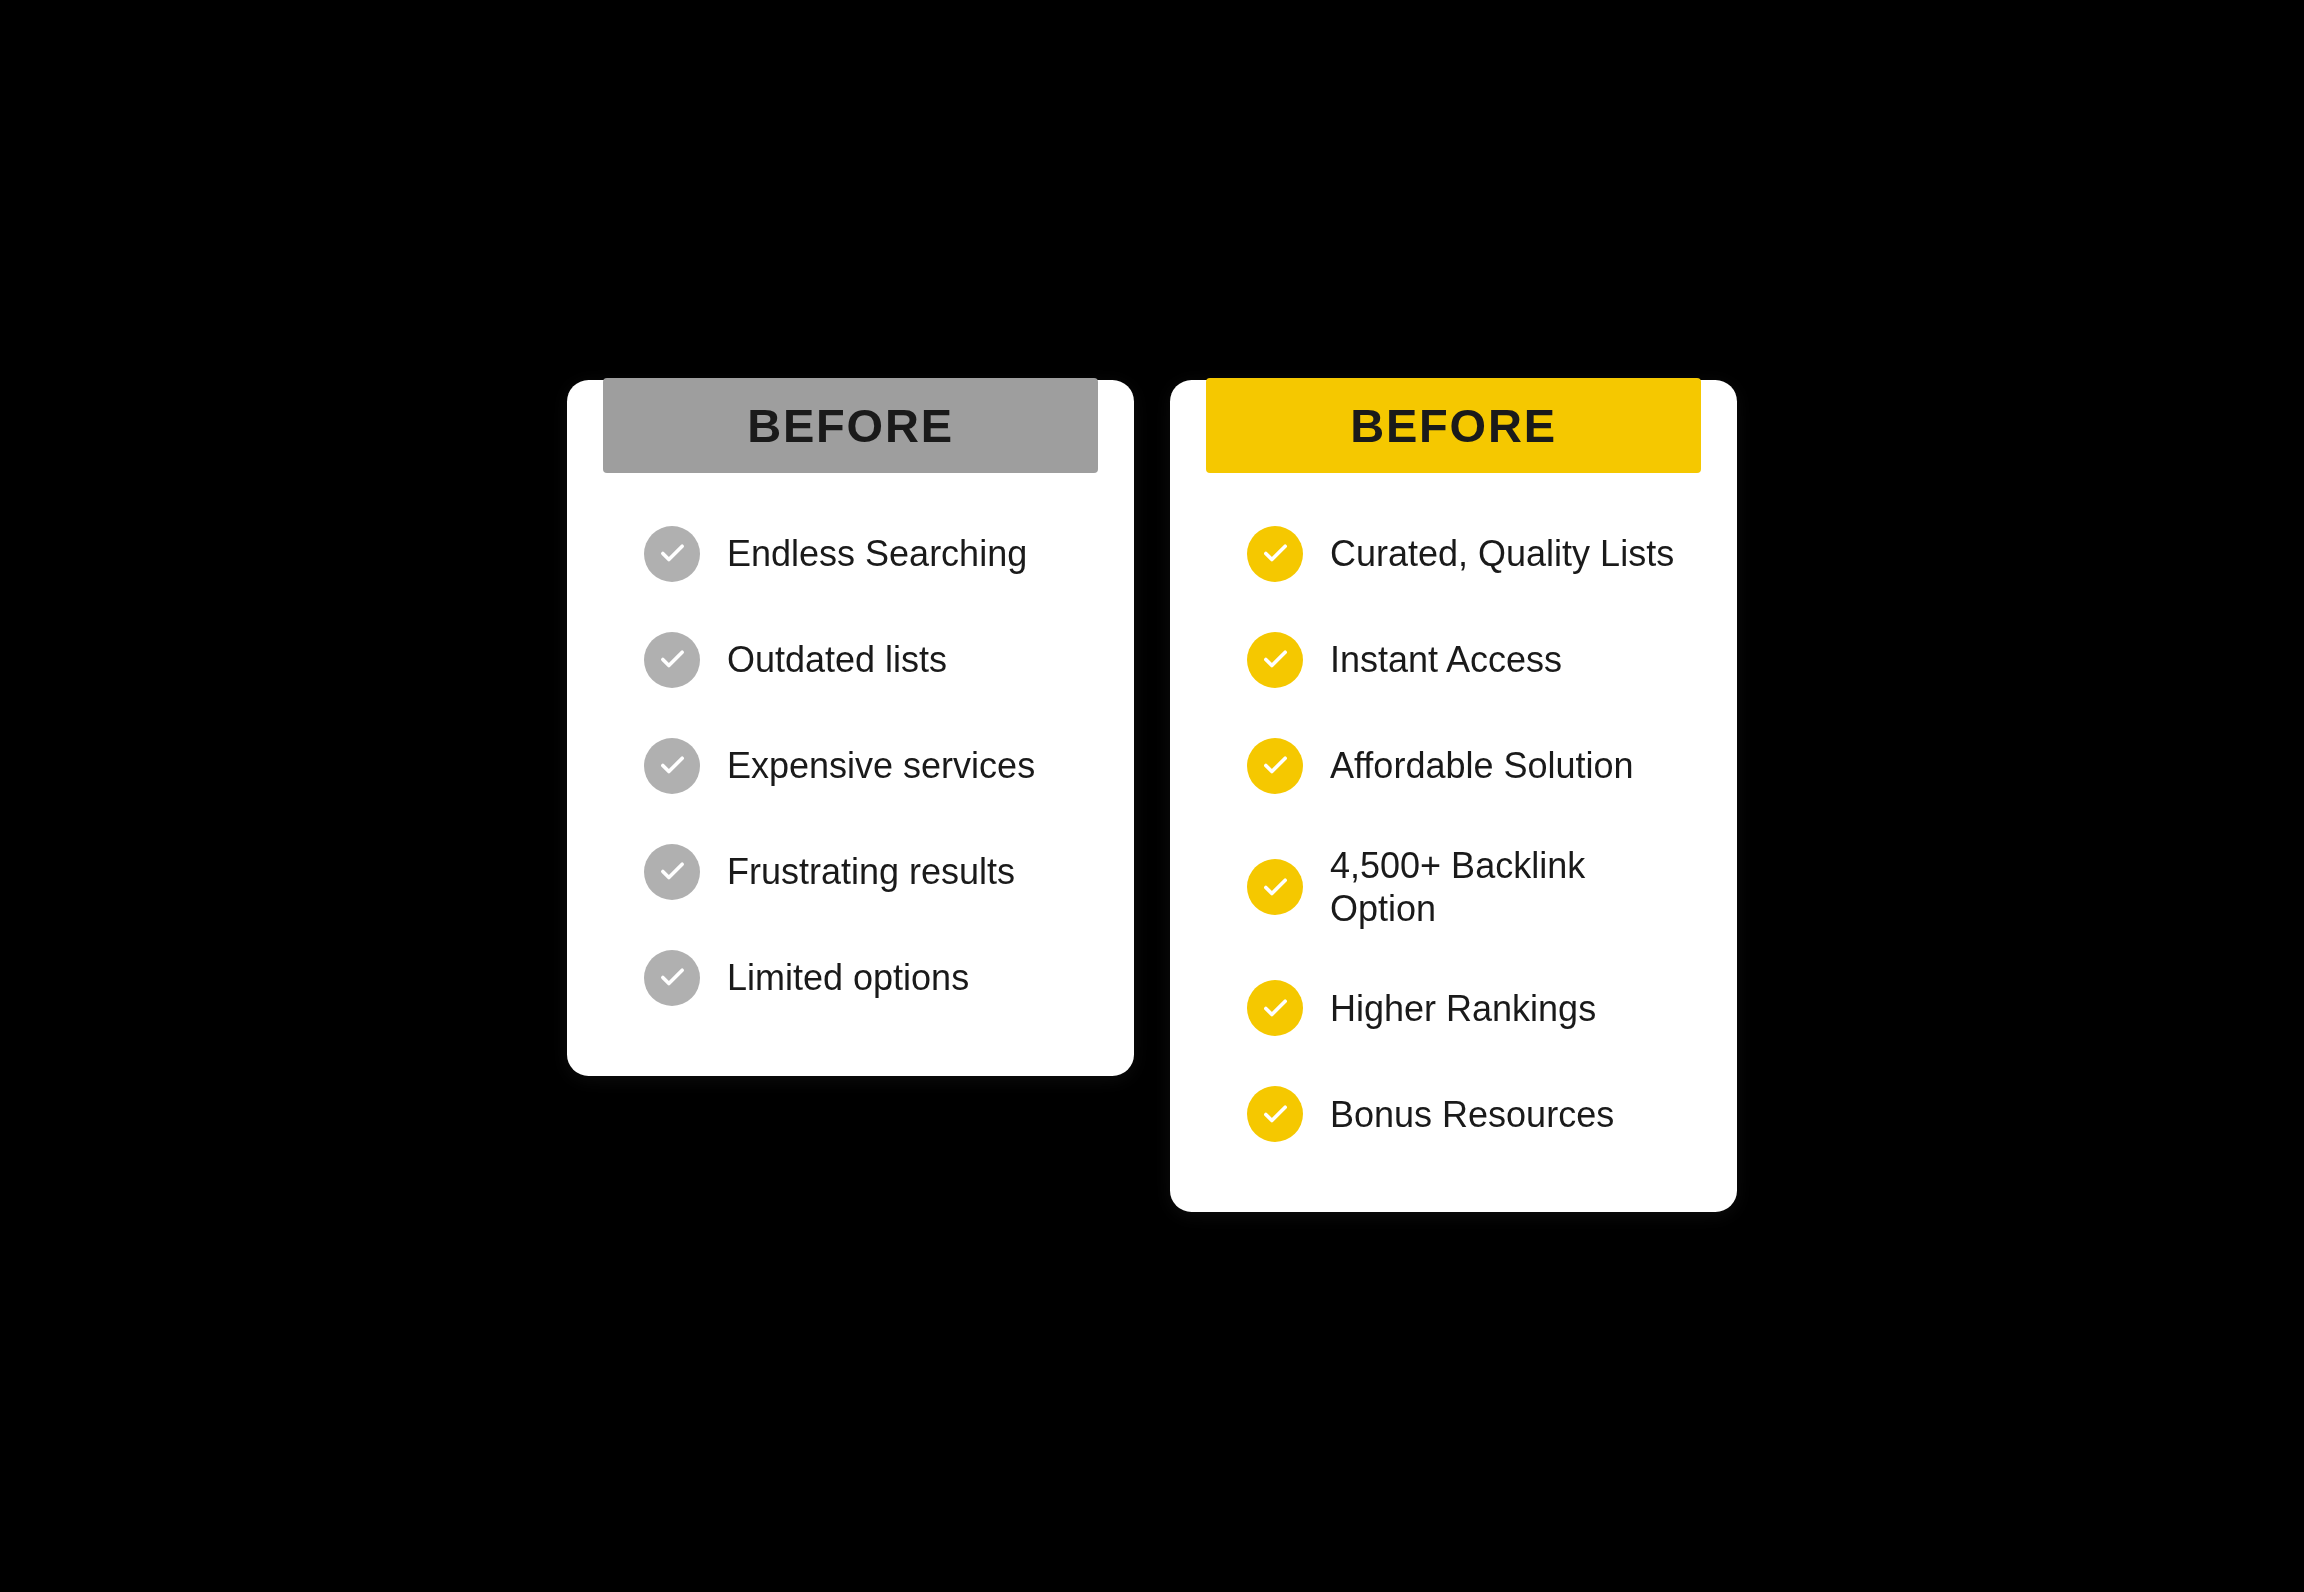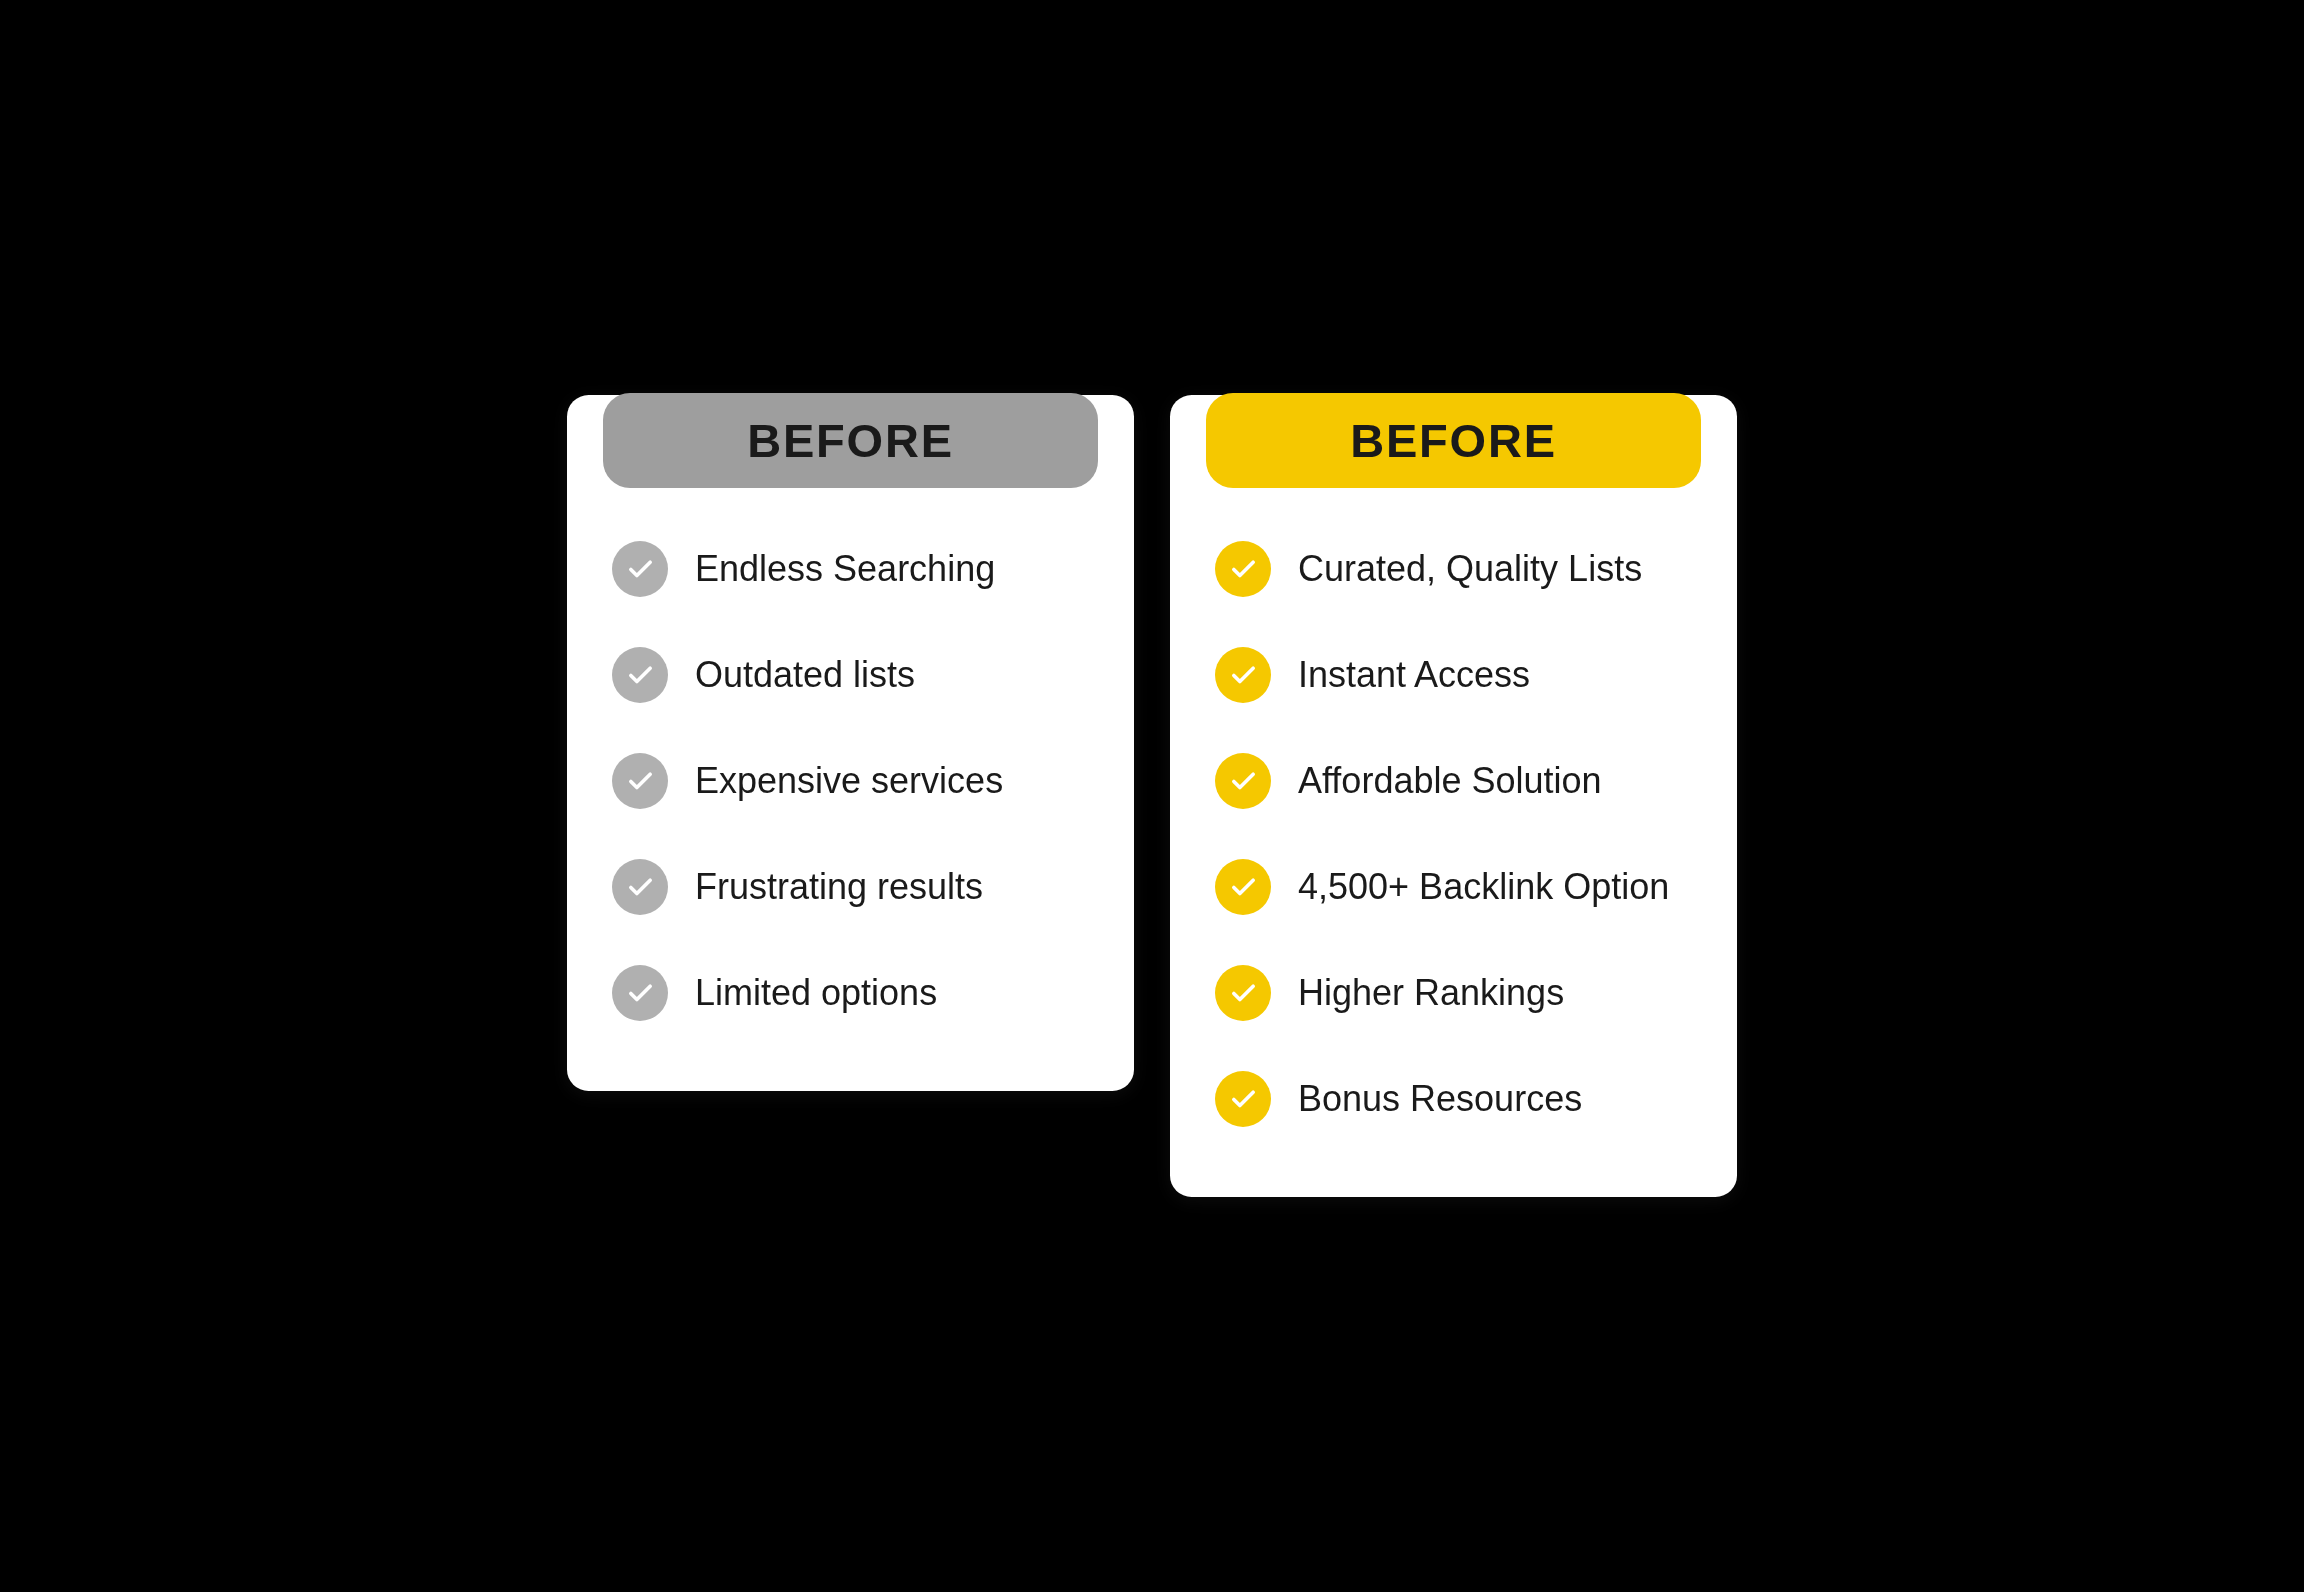--- a/index.html
+++ b/index.html
@@ -30,21 +30,21 @@
       background: #fff;
       border-radius: 21.6px;
       flex: 1;
       padding: 0 0 45px 0;
       box-shadow: 0 3.6px 18px rgba(255,255,255,0.05);
       position: relative;
       overflow: visible;
     }
 
     .panel-header {
-      border-radius: 27px;
+      border-radius: 4px;
       text-align: center;
       padding: 20px 36px;
       margin: -0.9px 36px 0 36px;
       position: relative;
       top: -0.9px;
     }
 
     .panel-header.before {
       background-color: #9e9e9e;
     }
@@ -58,20 +58,21 @@
       font-weight: 900;
       color: #1a1a1a;
       letter-spacing: 1.8px;
     }
 
     .panel-items {
       padding: 27px 45px 0 45px;
       display: flex;
       flex-direction: column;
       gap: 0;
+      margin-left: 32px;
     }
 
     .item-row {
       display: flex;
       align-items: center;
       gap: 27px;
       padding: 25px 0;
     }
 
     .check-circle {

